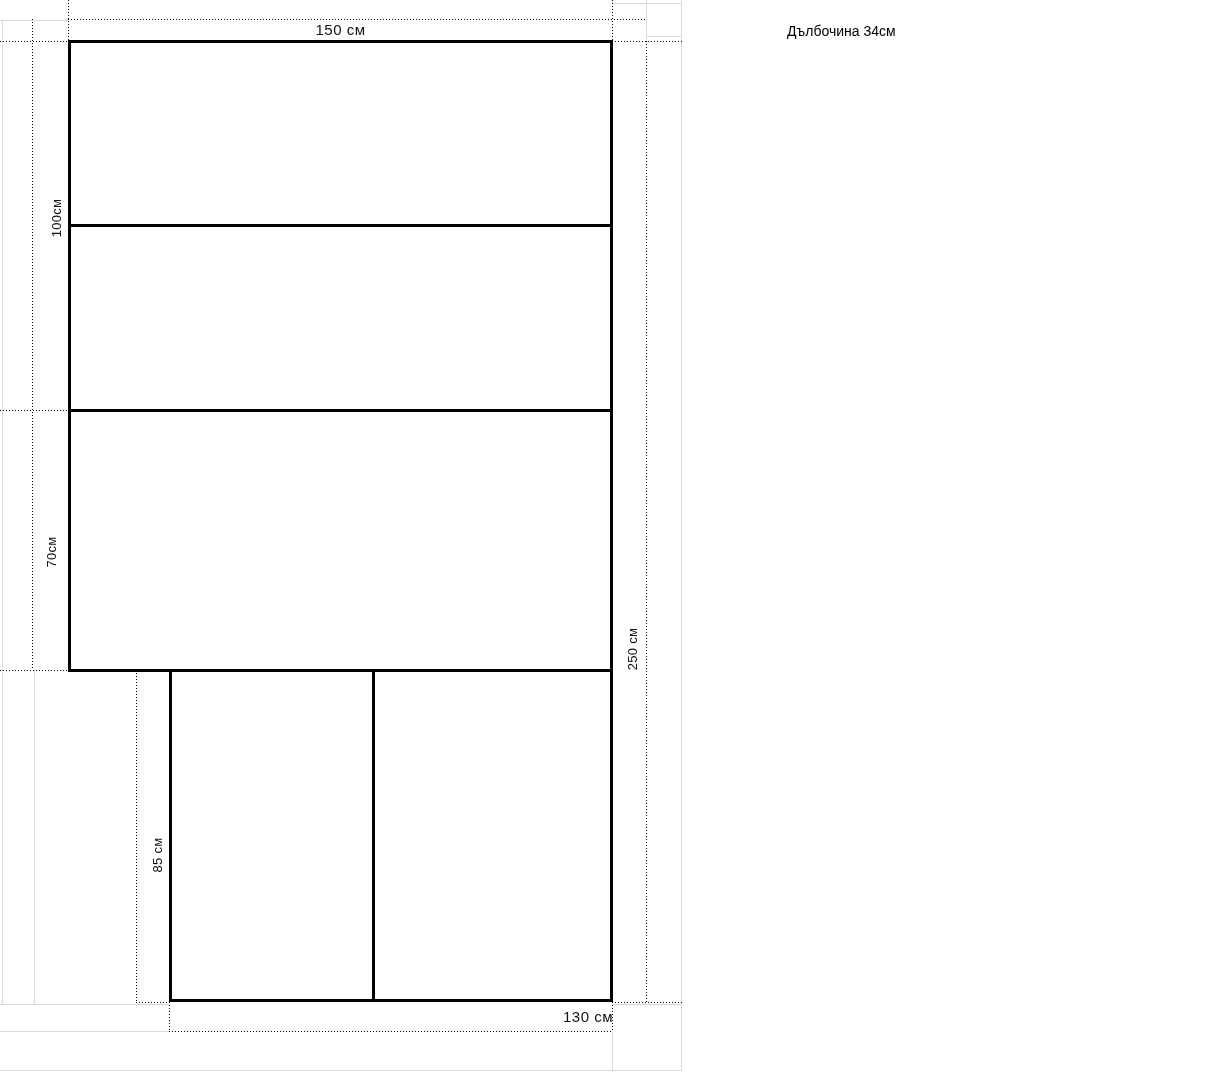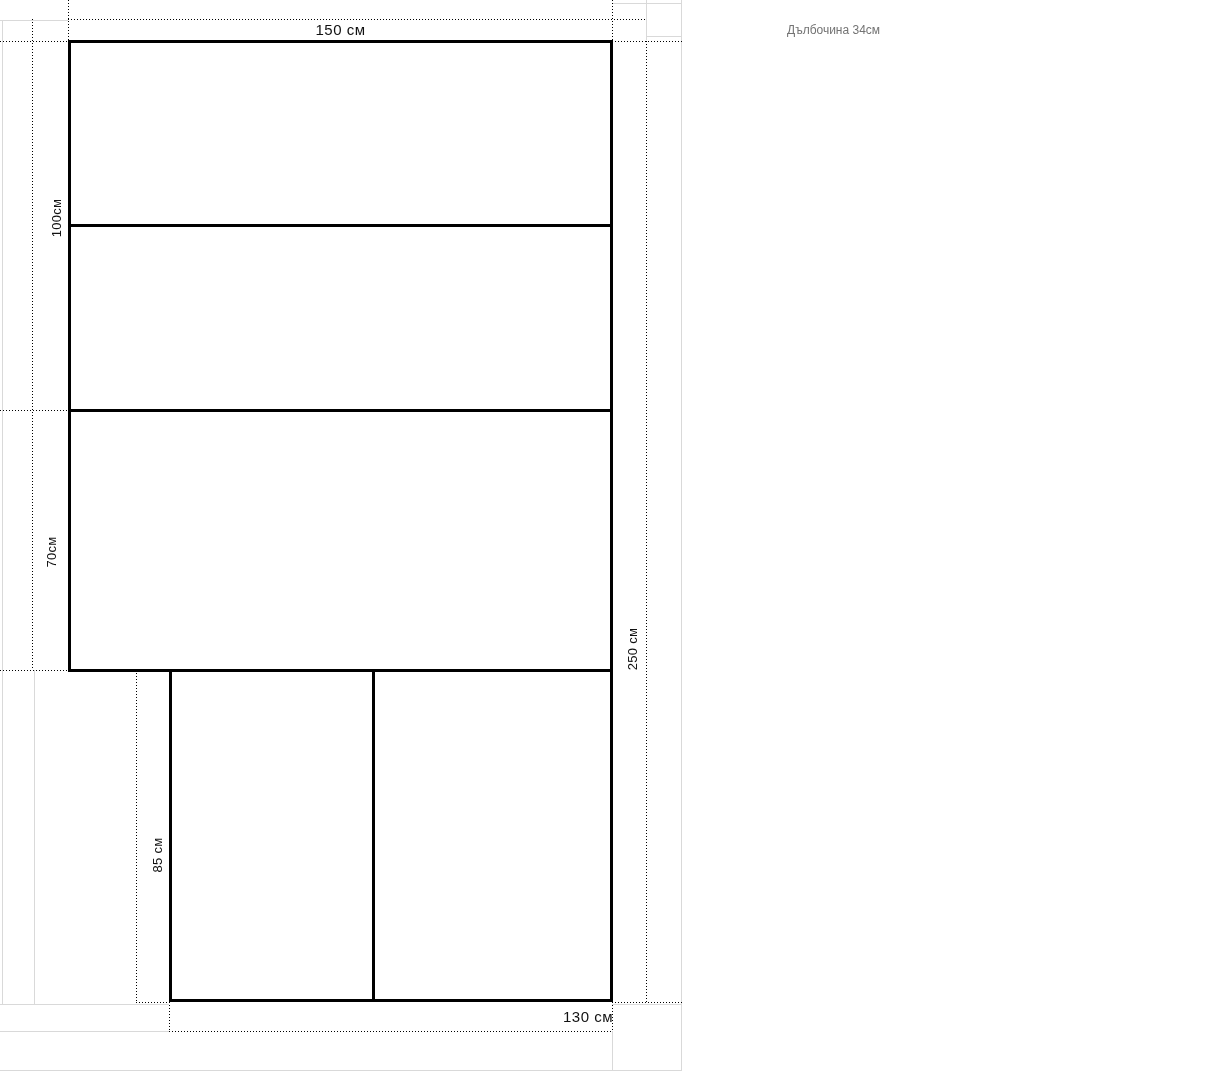--- a/index.html
+++ b/index.html
@@ -29,21 +29,21 @@
   
   .lbl { font-size: 15px; letter-spacing: 0.5px; color: #111; white-space: nowrap; }
   .lbl-c { text-align: center; }
   .lbl-rot {
     font-size: 13px;
     letter-spacing: 0.3px;
     color: #111;
     white-space: nowrap;
     transform: translate(-50%, -50%) rotate(-90deg);
   }
-  .note { font-size: 12px; color: #737373; white-space: nowrap; }
+  .note { font-size: 14px; color: #000000; white-space: nowrap; }
 
   
   .g1  { left: 0;    top: 20px;   width: 68px; }
   .g2  { left: 612px; top: 3px;   width: 70px; }
   .g3  { left: 646px; top: 36px;  width: 36px; }
   .g4a { left: 0;    top: 1004px; width: 169px; }
   .g4b { left: 612px; top: 1004px; width: 70px; }
   .g5  { left: 0;    top: 1031px; width: 169px; }
   .g6  { left: 0;    top: 1070px; width: 682px; }
   .gv1 { left: 2px;   top: 20px;  height: 984px; }

